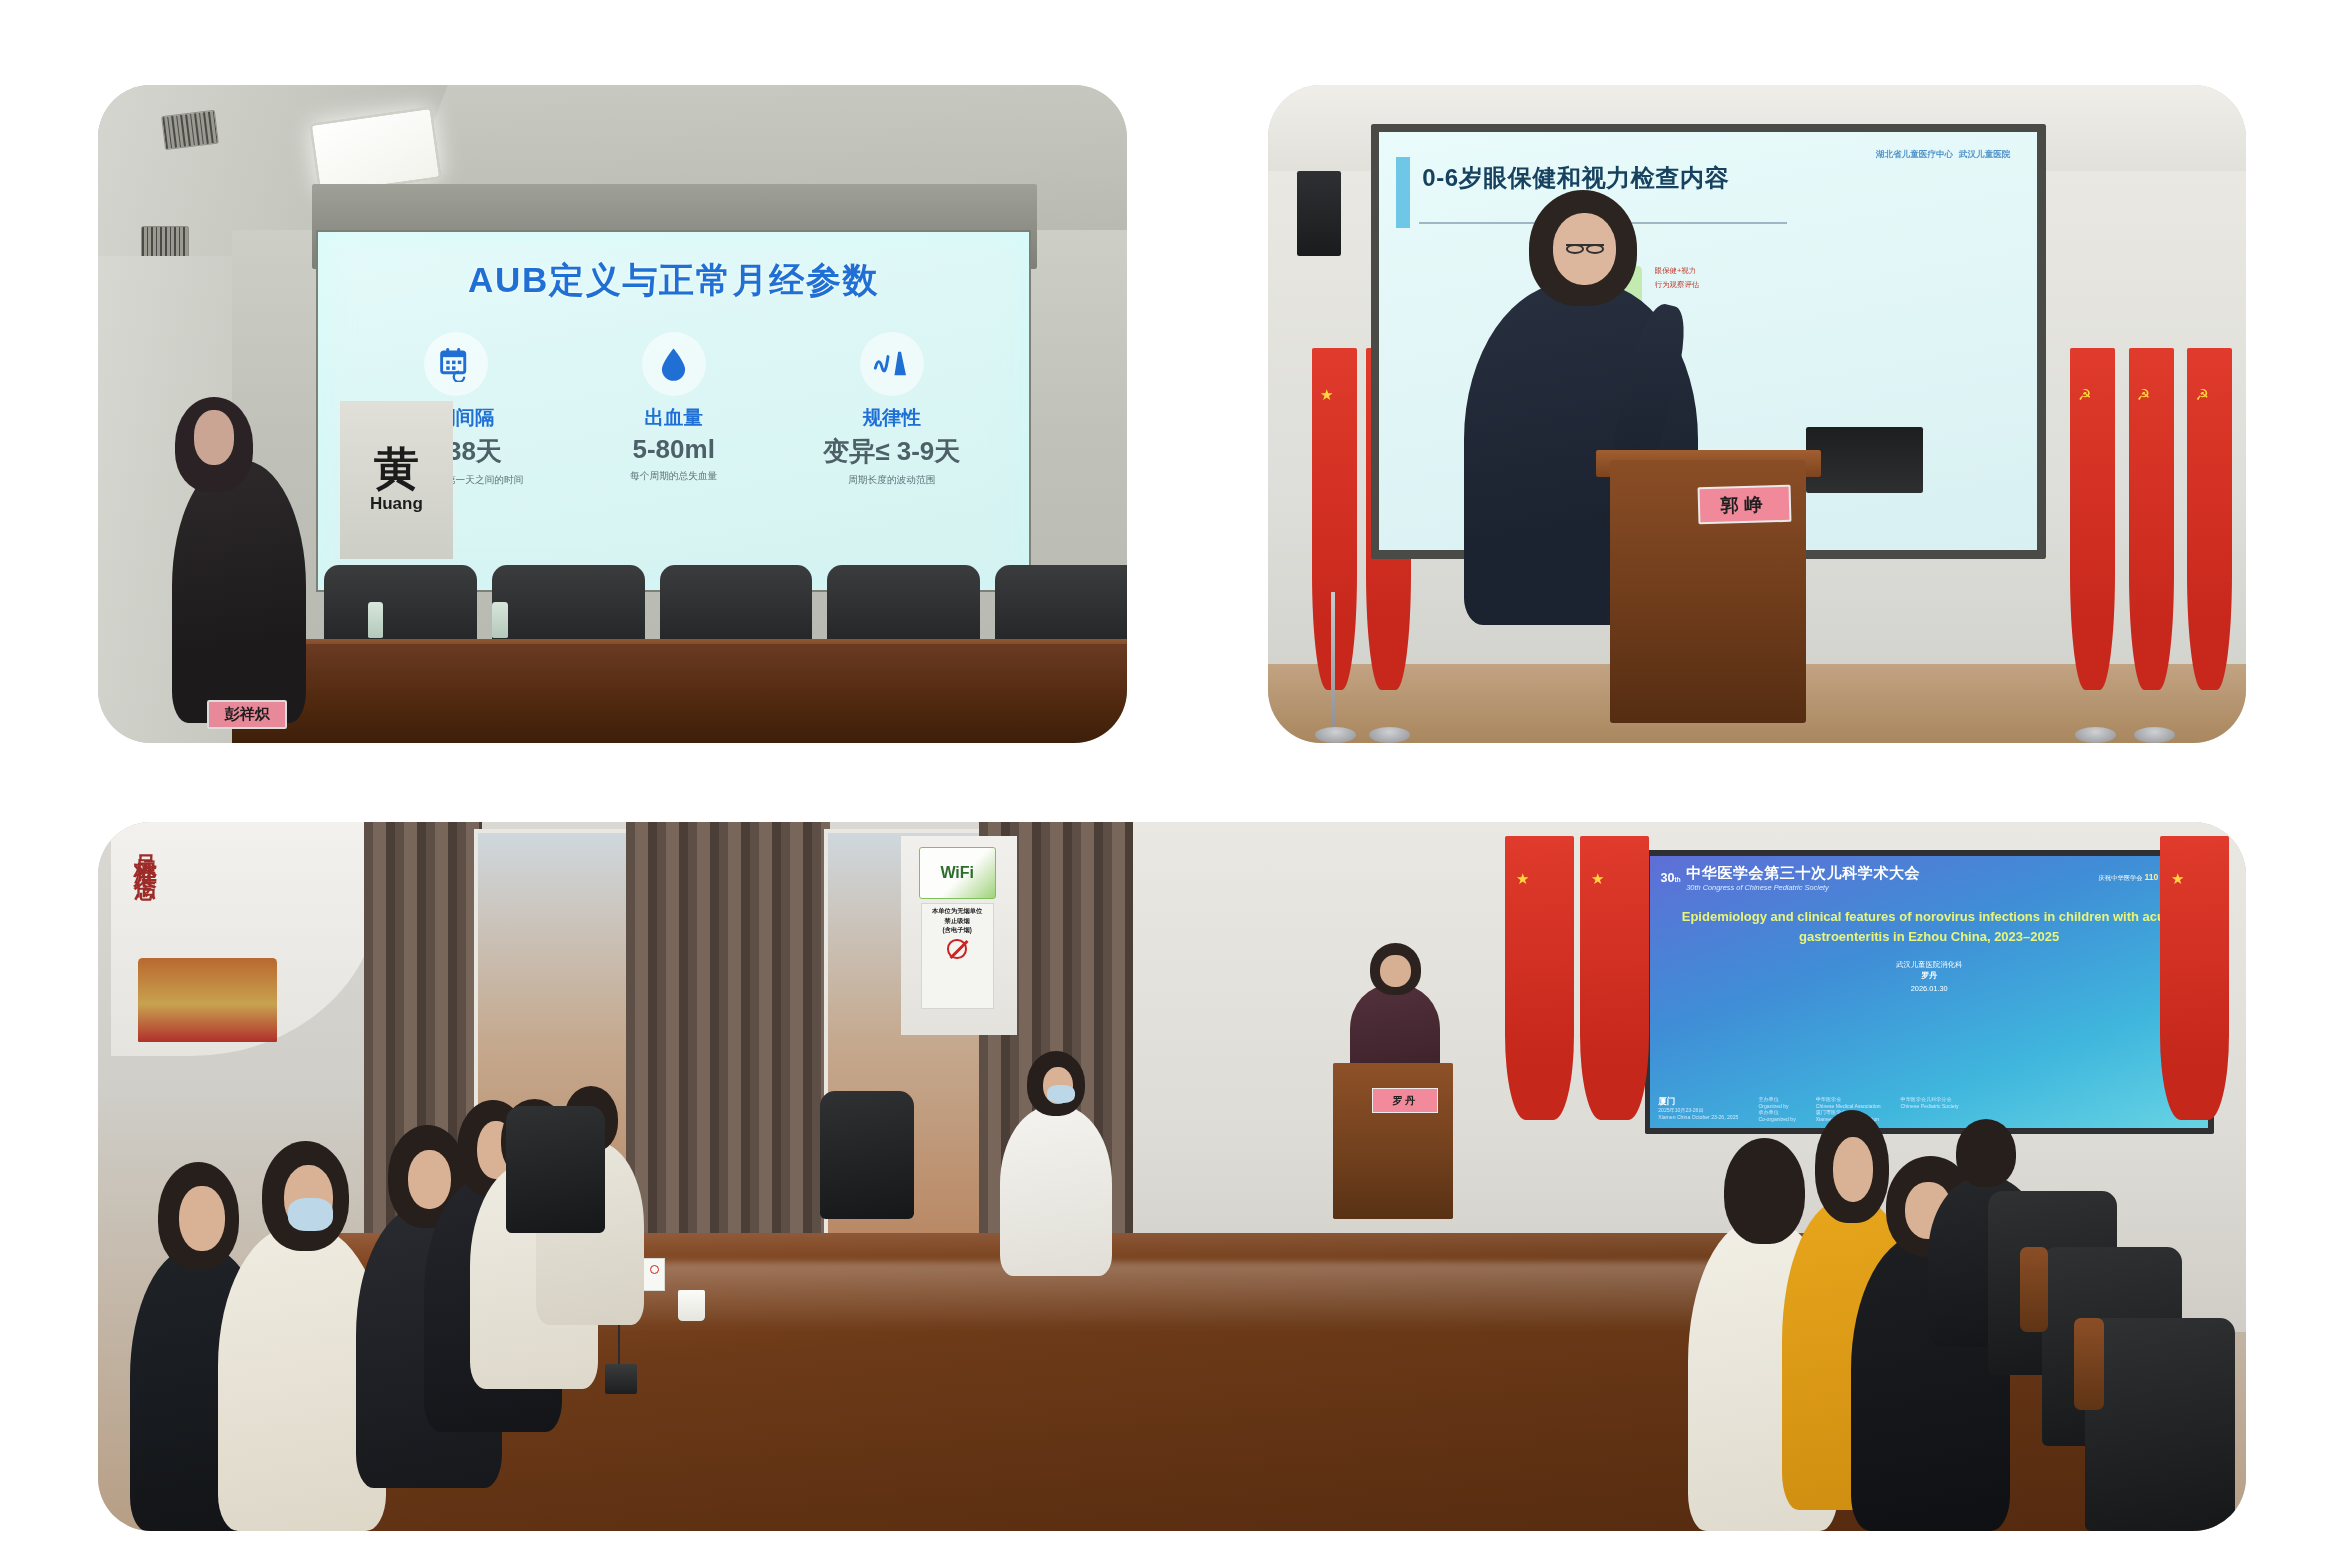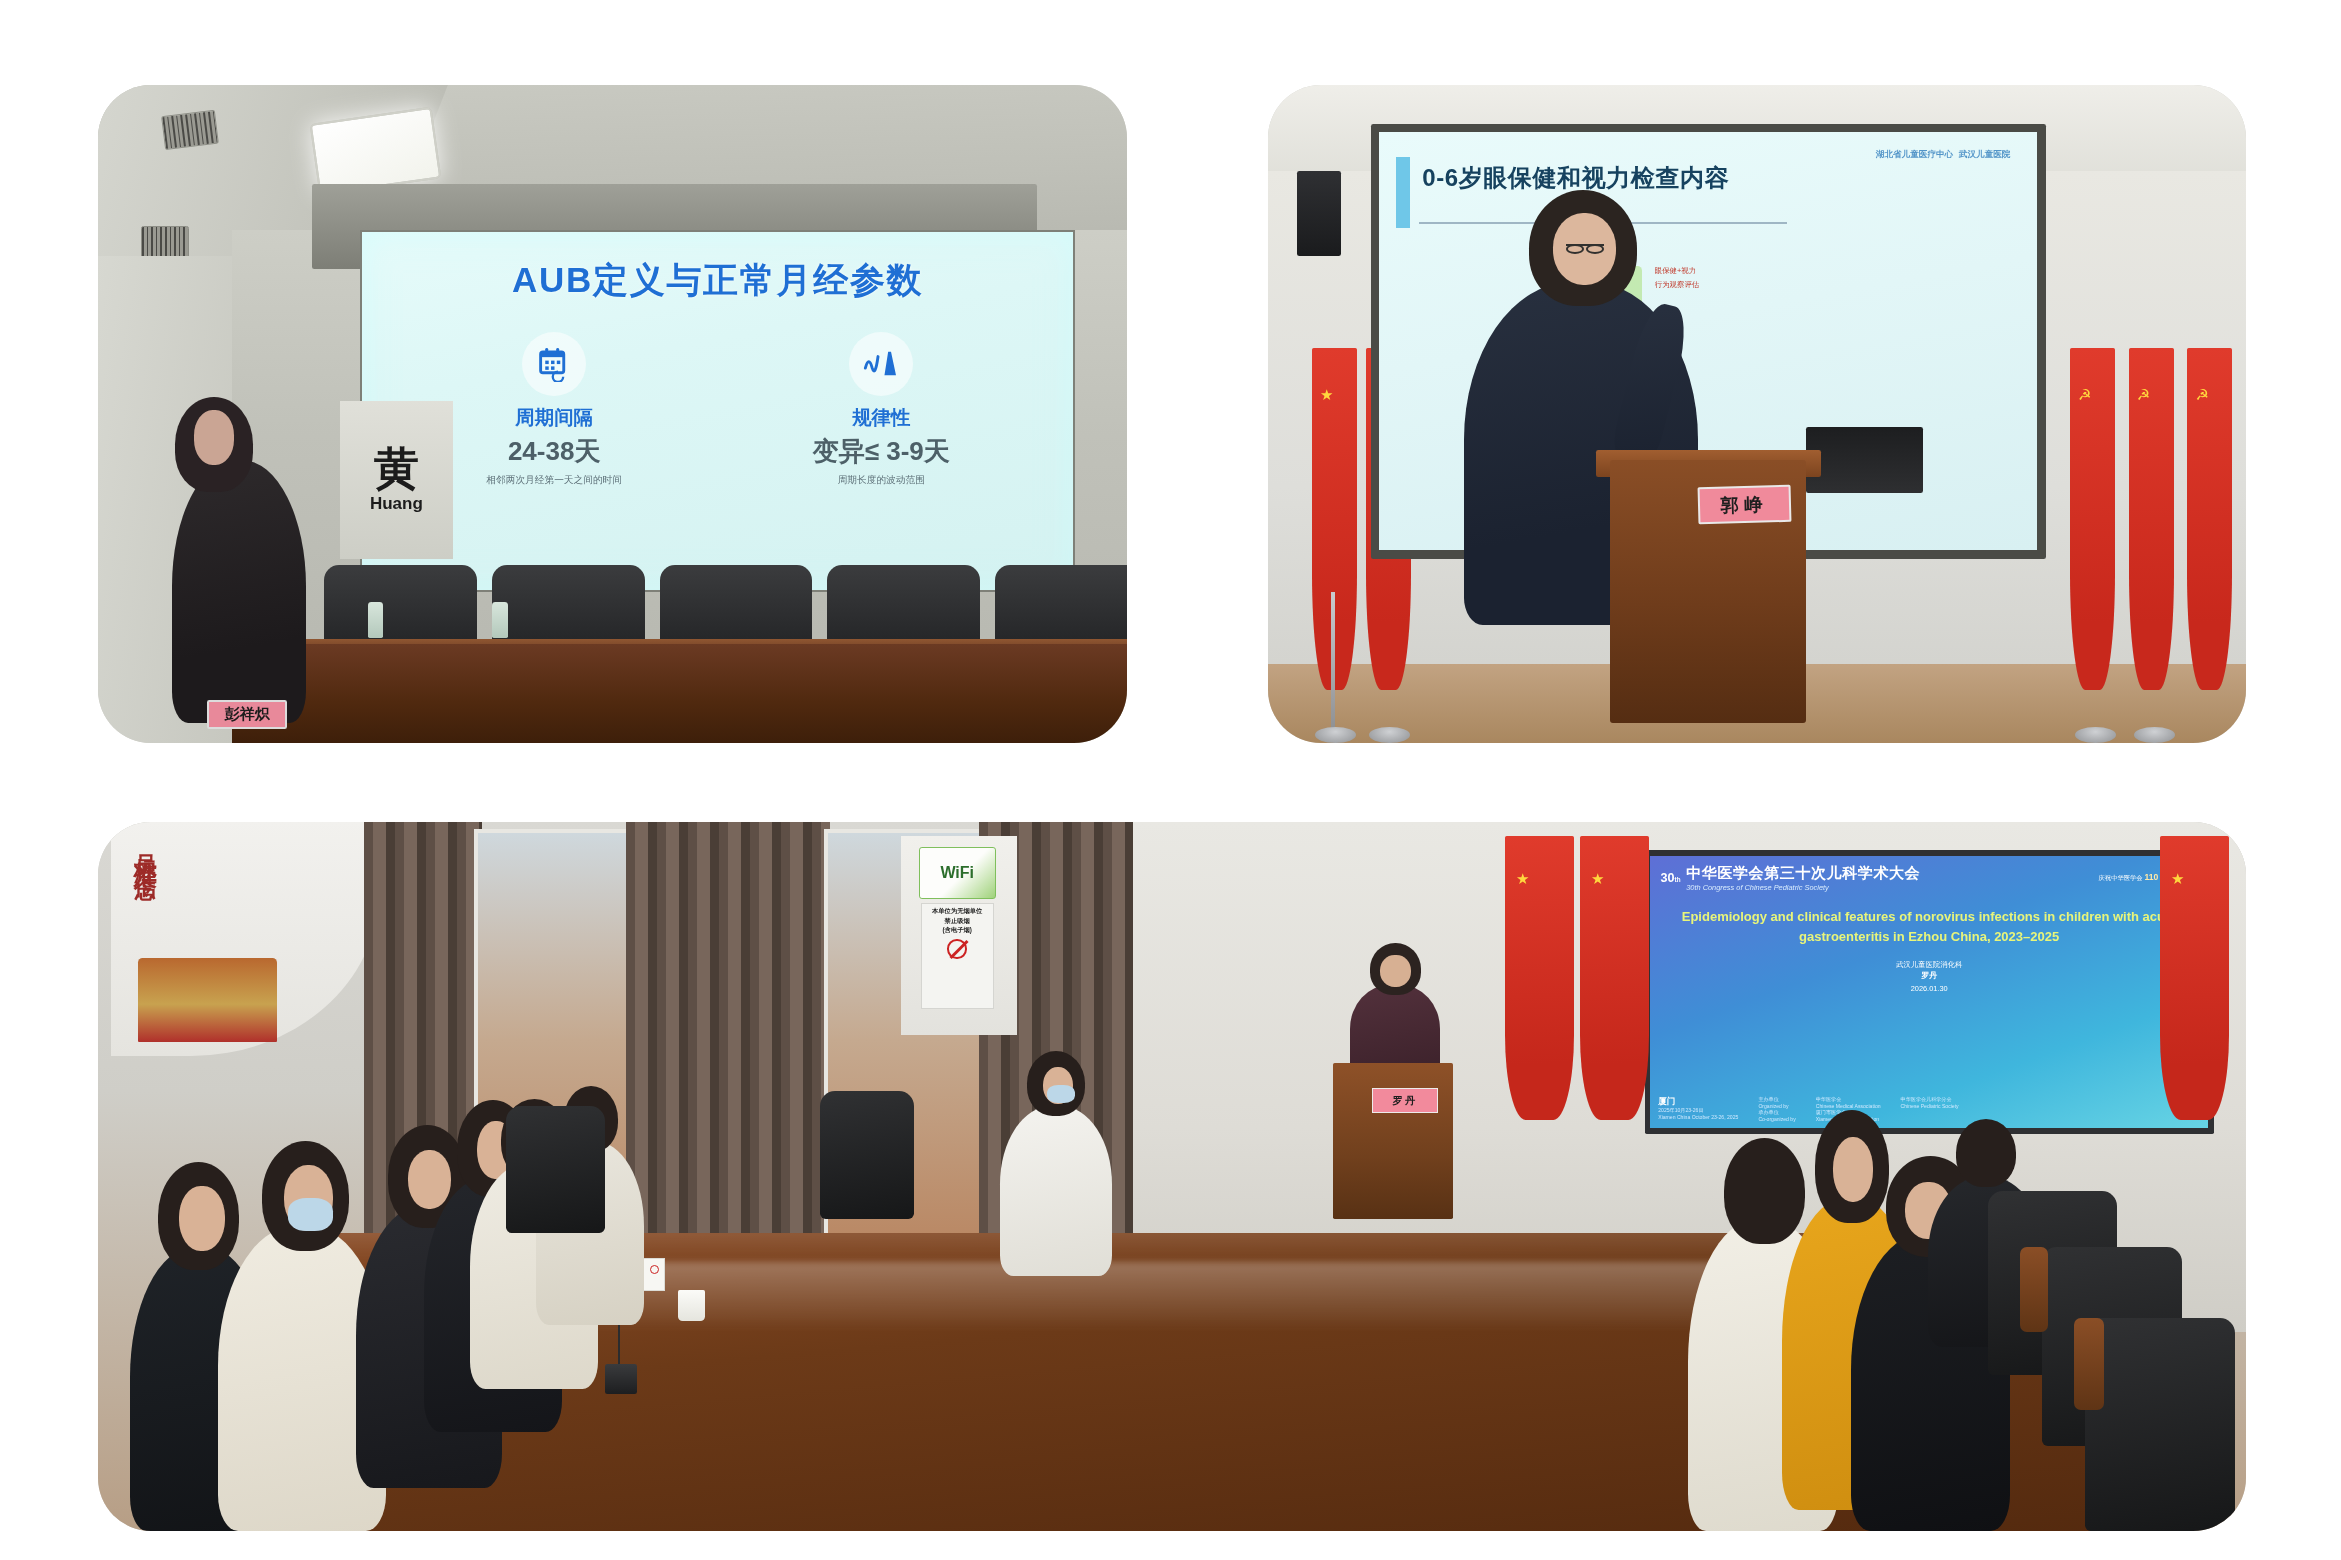--- a/index.html
+++ b/index.html
@@ -53,21 +53,20 @@
     position:absolute; left:20.8%; top:15%; width:70.5%; height:13%;
     background:linear-gradient(180deg,#9fa098,#7d7e76);
     border-radius:2.3px;
   }
   .c1-screen {
     position:absolute; left:21.2%; top:22%; width:69.5%; height:55%;
     background:linear-gradient(170deg,#e6fbfa 0%,#ddf7f6 35%,#d4f2f1 100%);
     border:2.9px solid #7e8078;
     box-shadow:0 0 34px rgba(200,255,255,.55) inset;
     overflow:hidden;
-    margin-left:44px;
   }
   .slide1-title {
     position:absolute; left:0; top:7%; width:100%; text-align:center;
     color:#1f6fd4; font-size:35px; font-weight:bold; letter-spacing:1.7px;
     text-shadow:0 0 3.4px rgba(255,255,255,.8);
   }
   .slide1-cols { position:absolute; left:4%; top:28%; width:92%; height:70%; display:flex; }
   .slide1-col { flex:1; display:flex; flex-direction:column; align-items:center; }
   .s1-iconwrap {
     width:64px; height:64px; border-radius:50%;
@@ -407,20 +406,30 @@
                 <rect x="26" y="37" width="6" height="6"></rect>
               <path d="M38 44 a11 11 0 1 0 11 11 l-4 0 a7 7 0 1 1 -7 -7z"></path>
             </svg>
           </div>
           <div class="s1-label">周期间隔</div>
           <div class="s1-value">24-38天</div>
           <div class="s1-note">相邻两次月经第一天之间的时间</div>
         </div>
 
 
+        <div class="slide1-col">
+          <div class="s1-iconwrap">
+            <svg viewBox="0 0 64 64" fill="#1f6fd4">
+              <path d="M32 6 C32 6 12 30 12 42 a20 20 0 0 0 40 0 C52 30 32 6 32 6z"></path>
+            </svg>
+          </div>
+          <div class="s1-label">出血量</div>
+          <div class="s1-value">5-80ml</div>
+          <div class="s1-note">每个周期的总失血量</div>
+        </div>
 
         <div class="slide1-col">
           <div class="s1-iconwrap">
             <svg viewBox="0 0 64 64" fill="none" stroke="#1f6fd4" stroke-width="5" stroke-linecap="round">
               <path d="M4 40 q6 -22 12 0 q5 16 10 -20"></path>
               <path d="M40 50 L46 12 L54 50z" fill="#1f6fd4"></path>
             </svg>
           </div>
           <div class="s1-label">规律性</div>
           <div class="s1-value">变异≤ 3-9天</div>

